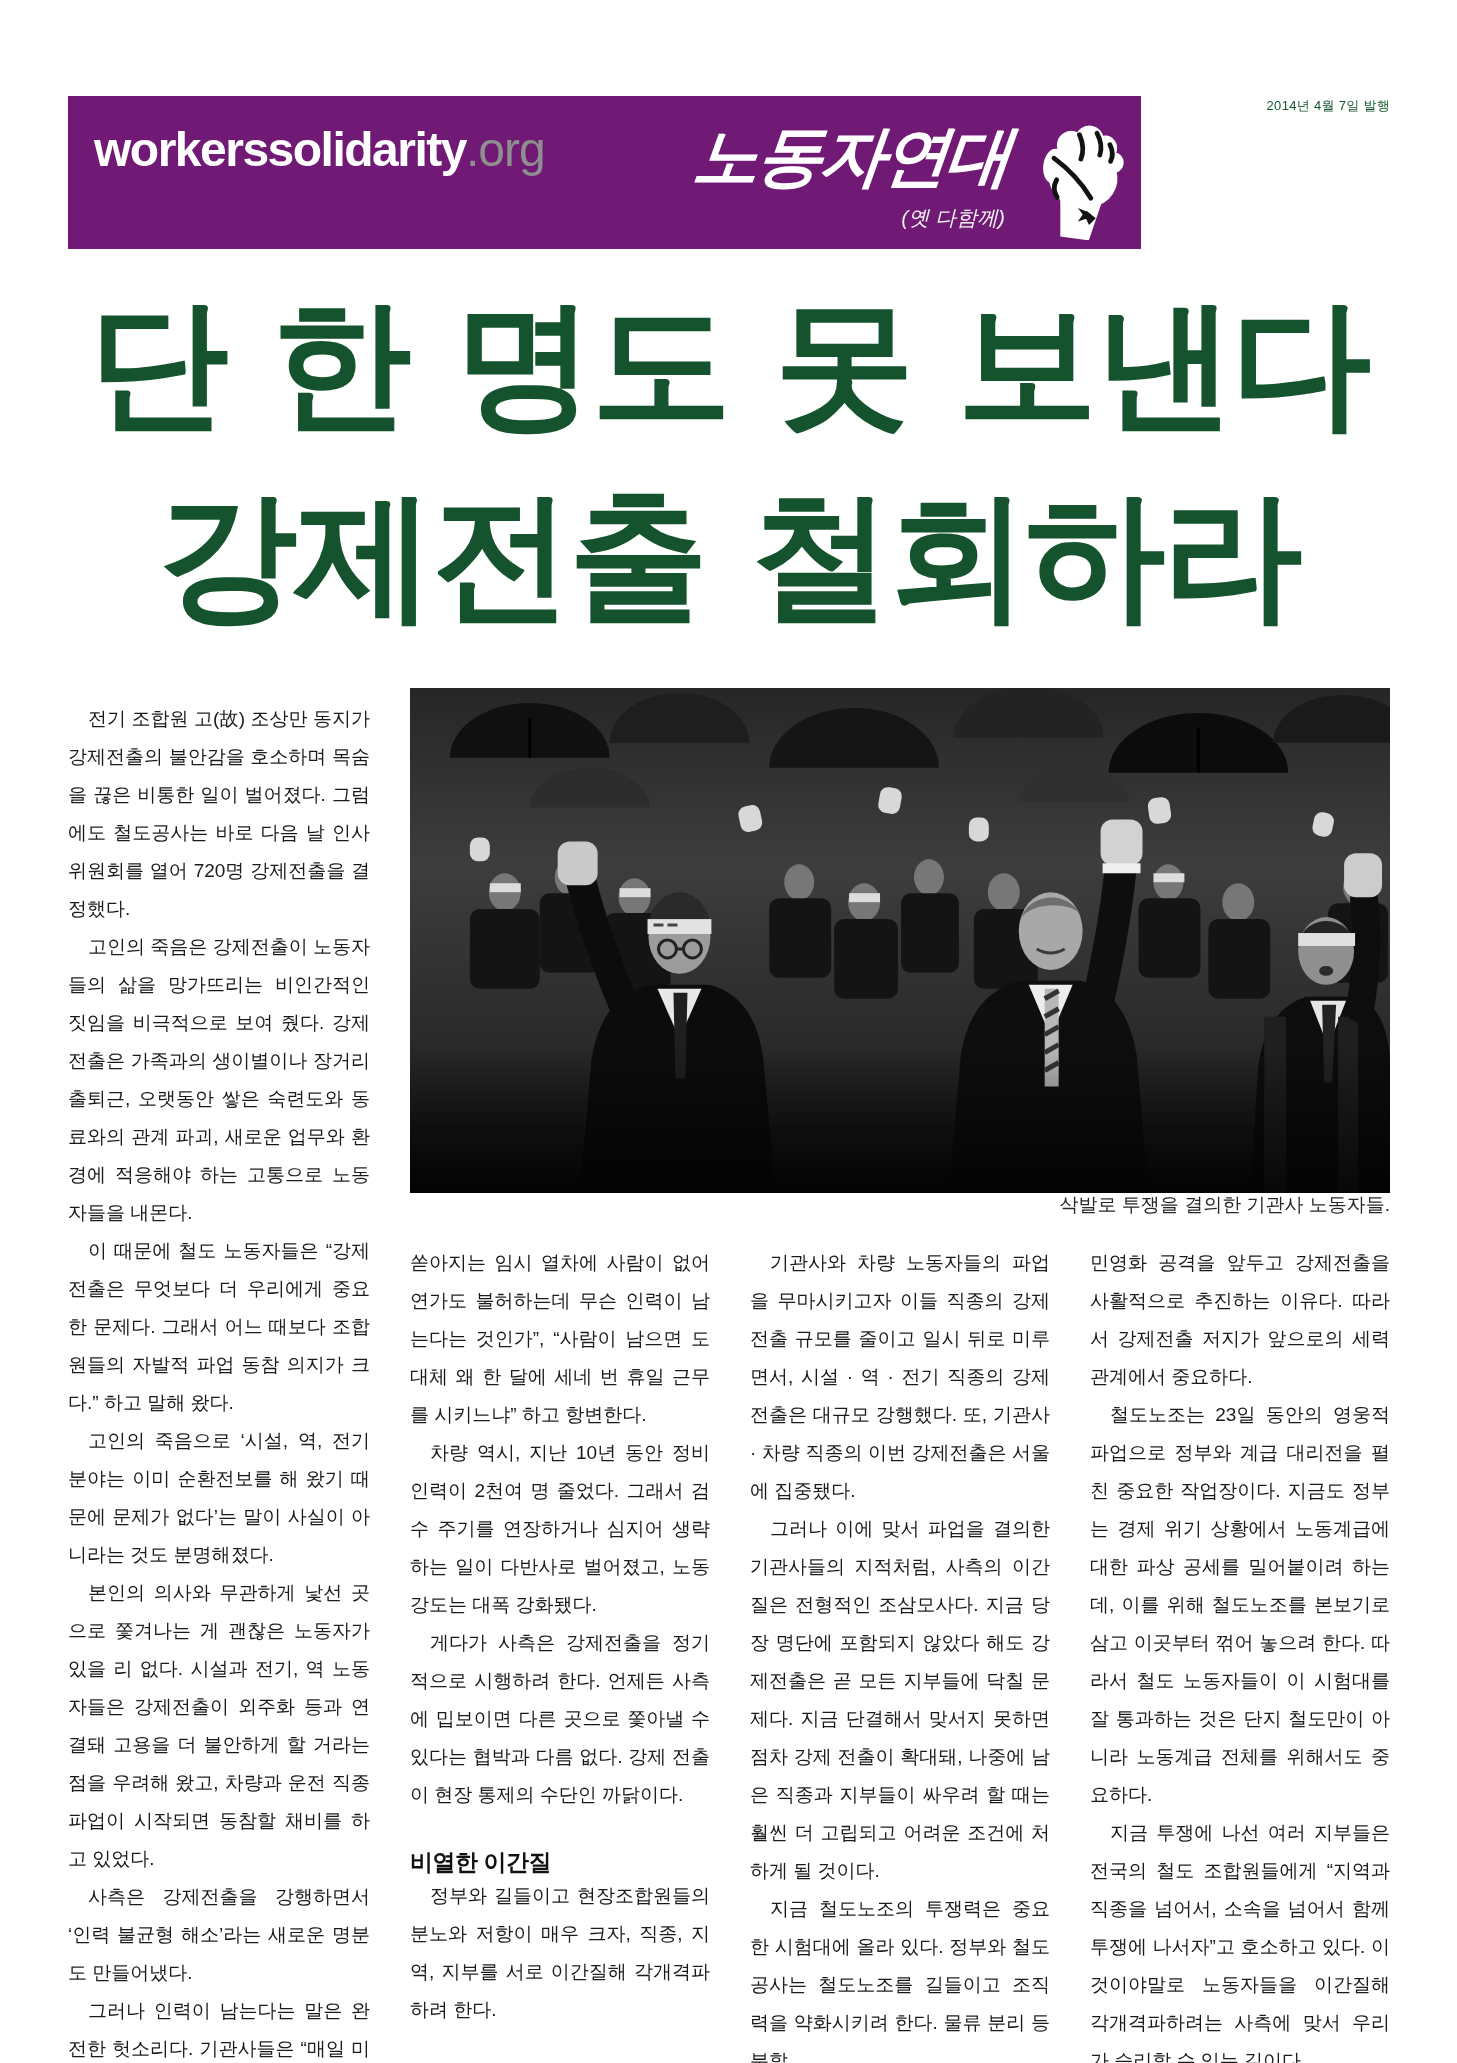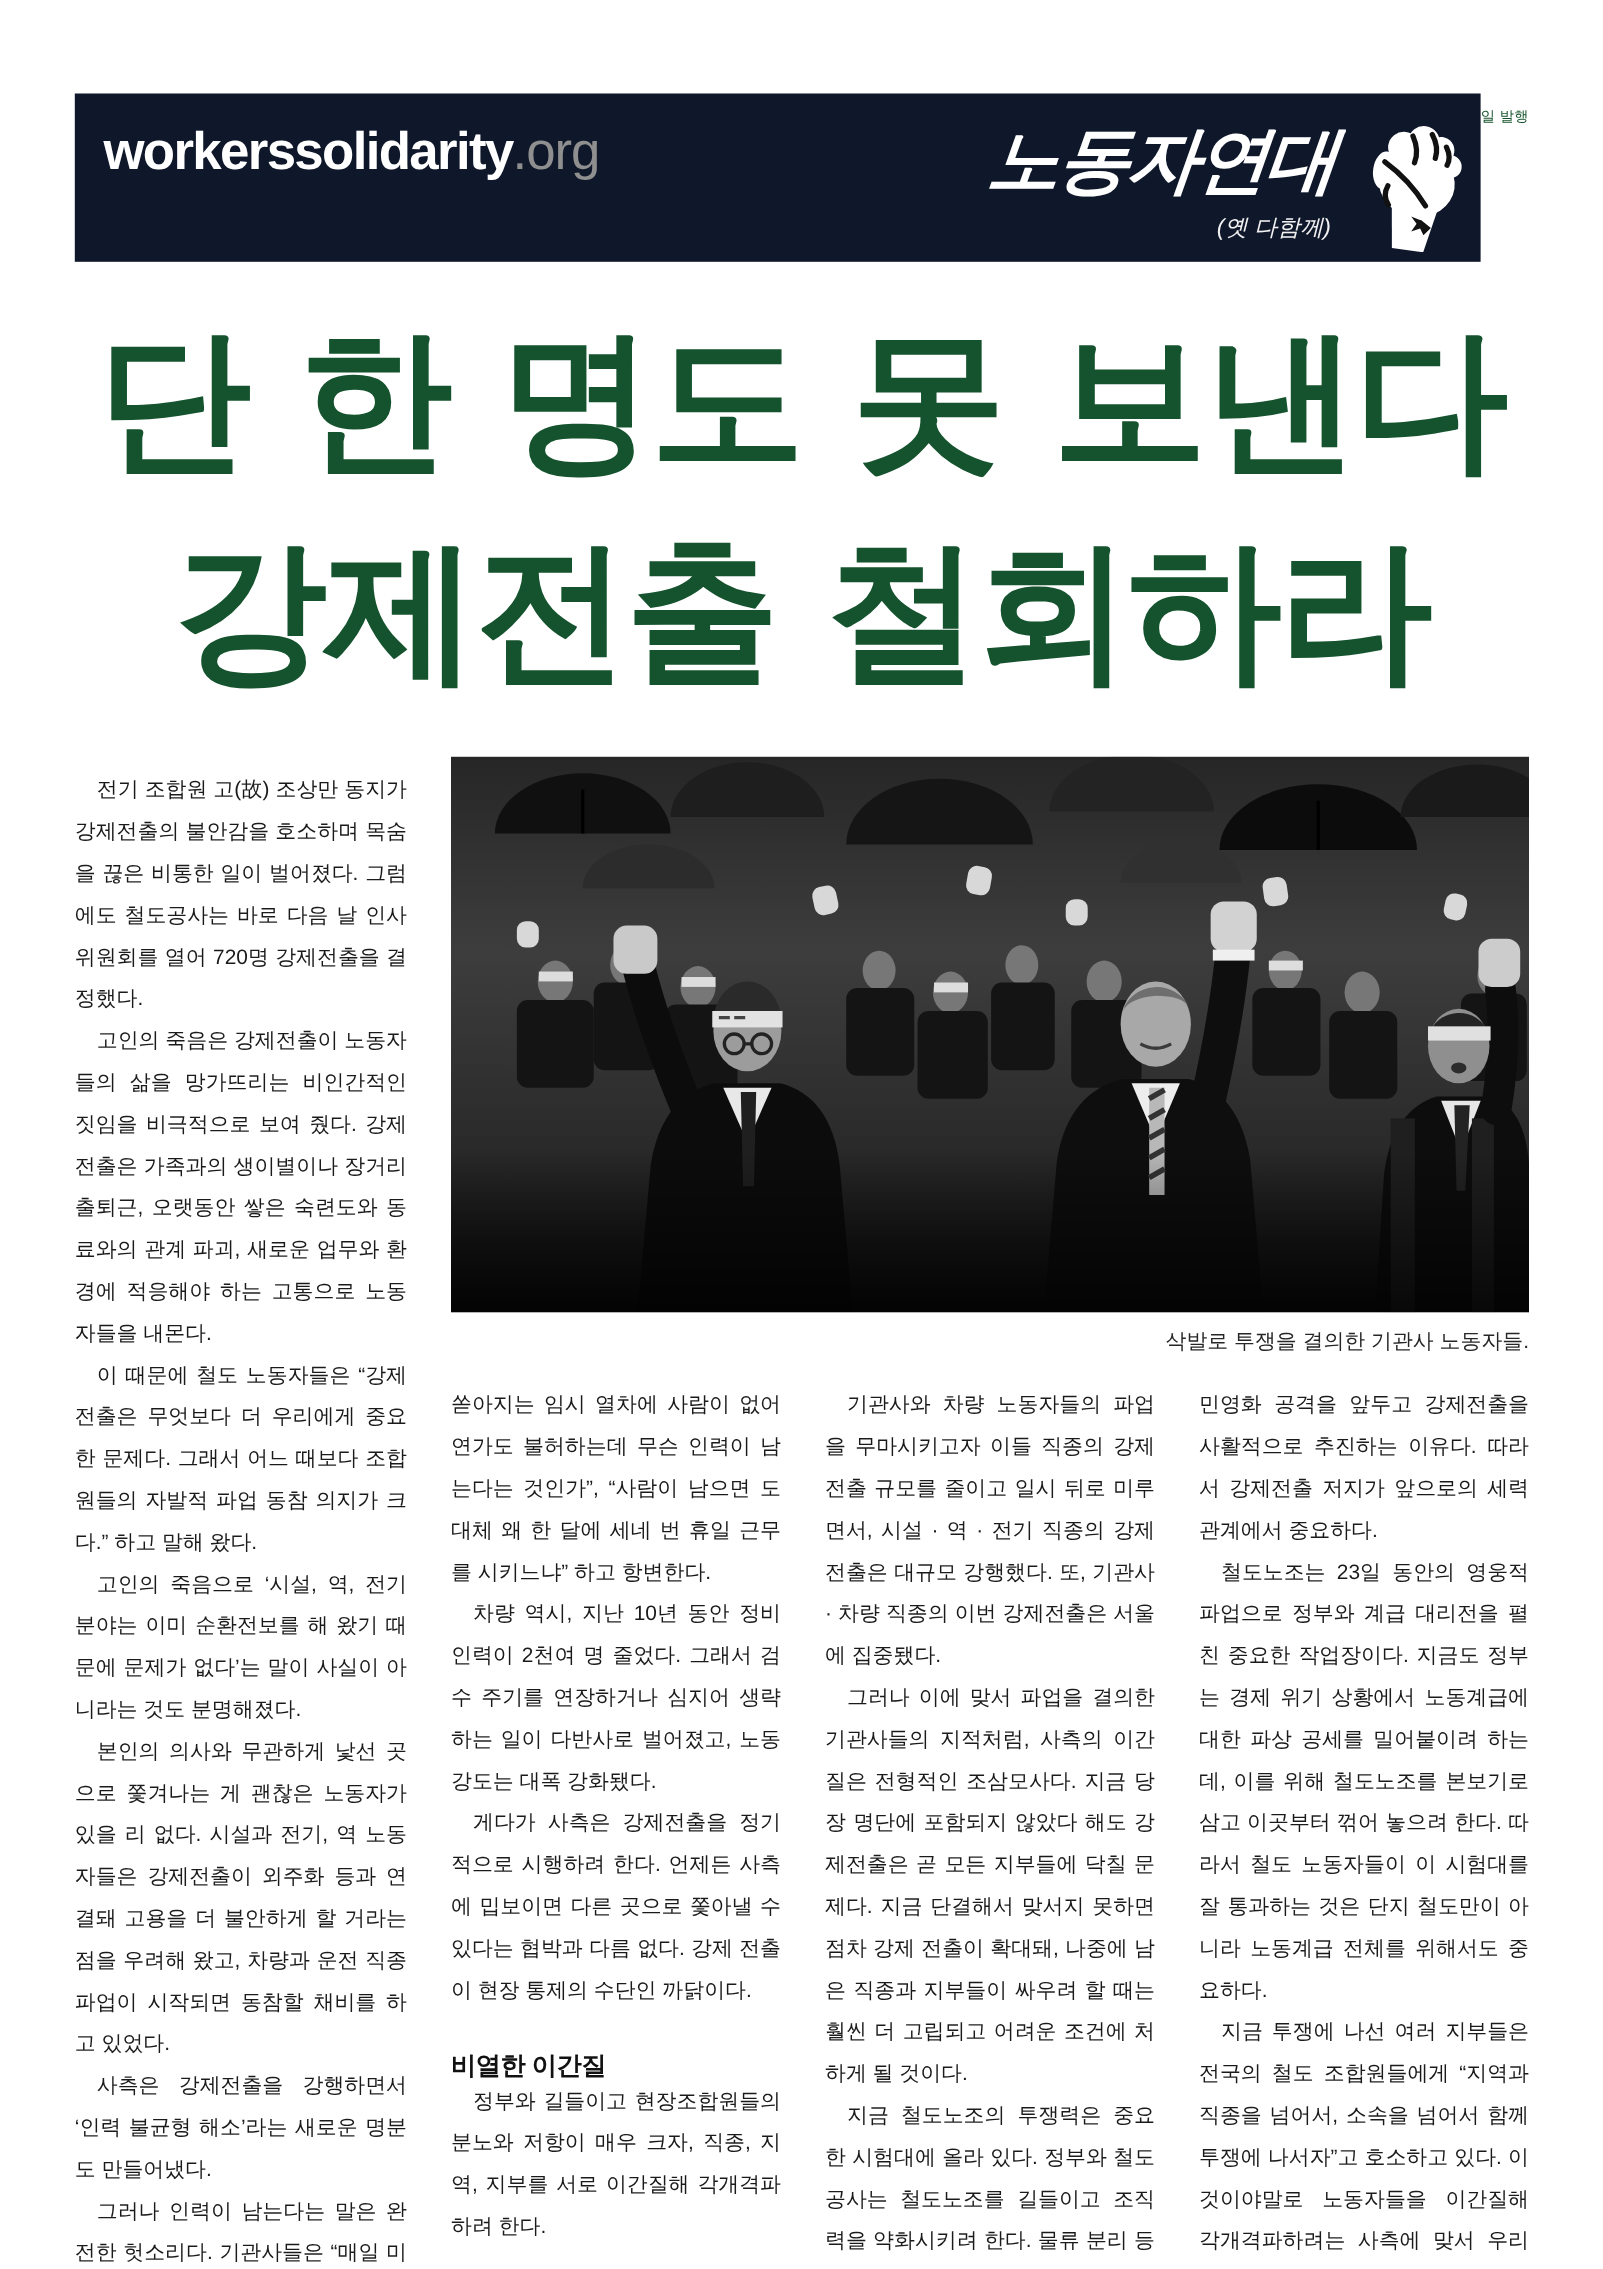--- a/index.html
+++ b/index.html
@@ -12,22 +12,22 @@
   }
 
   
   .dateline {
     position:absolute; top:57px; right:67px;
     font-size:13px; color:#14532d; letter-spacing:.3px;margin-top:40px;
   }
 
   
   .mast {
-    position:absolute; left:68px; top:85px; width:1278px; height:153px;
-    background:#0f172a; color:#fff;
+    position:absolute; left:68px; top:96px; width:1073px; height:153px;
+    background:#701a75; color:#fff;
   }
   .logo {
     position:absolute; left:26px; top:26px;
     font-size:48px; font-weight:700; letter-spacing:-1.5px; color:#ffffff;
     white-space:nowrap;
   }
   .logo .suffix { color:#8f8f8f; font-weight:400; letter-spacing:-1px; }
   .addr {
     position:absolute; left:28px; top:94px;
     font-size:16px; line-height:26px; color:#c4c4c4; font-weight:400;
@@ -66,21 +66,21 @@
   .first-col { flex:0 0 302px; width:302px; }
   .right-region { flex:1; min-width:0; }
 
   .photo-frame {
     position:relative; width:100%; height:505px; margin-top:-12px;
     background:#1d1d1d; overflow:hidden;
   }
   .photo-frame svg { display:block; width:100%; height:100%; }
 
   .caption {
-    text-align:right; font-size:19px; color:#262626; margin-top:15px; line-height:24px;
+    text-align:right; font-size:19px; color:#262626; line-height:24px;
   }
 
   .three-cols { display:flex; gap:40px; margin-top:27px; }
   .three-cols > div { flex:1; min-width:0; }
 
   .body-text p { margin:0; text-indent:20px; }
   .body-text p.cont { text-indent:0; }
   .subhead {
     font-size:23px; font-weight:800; color:#111;
     margin:33px 0 0; letter-spacing:-.5px; text-indent:0; line-height:30px;

